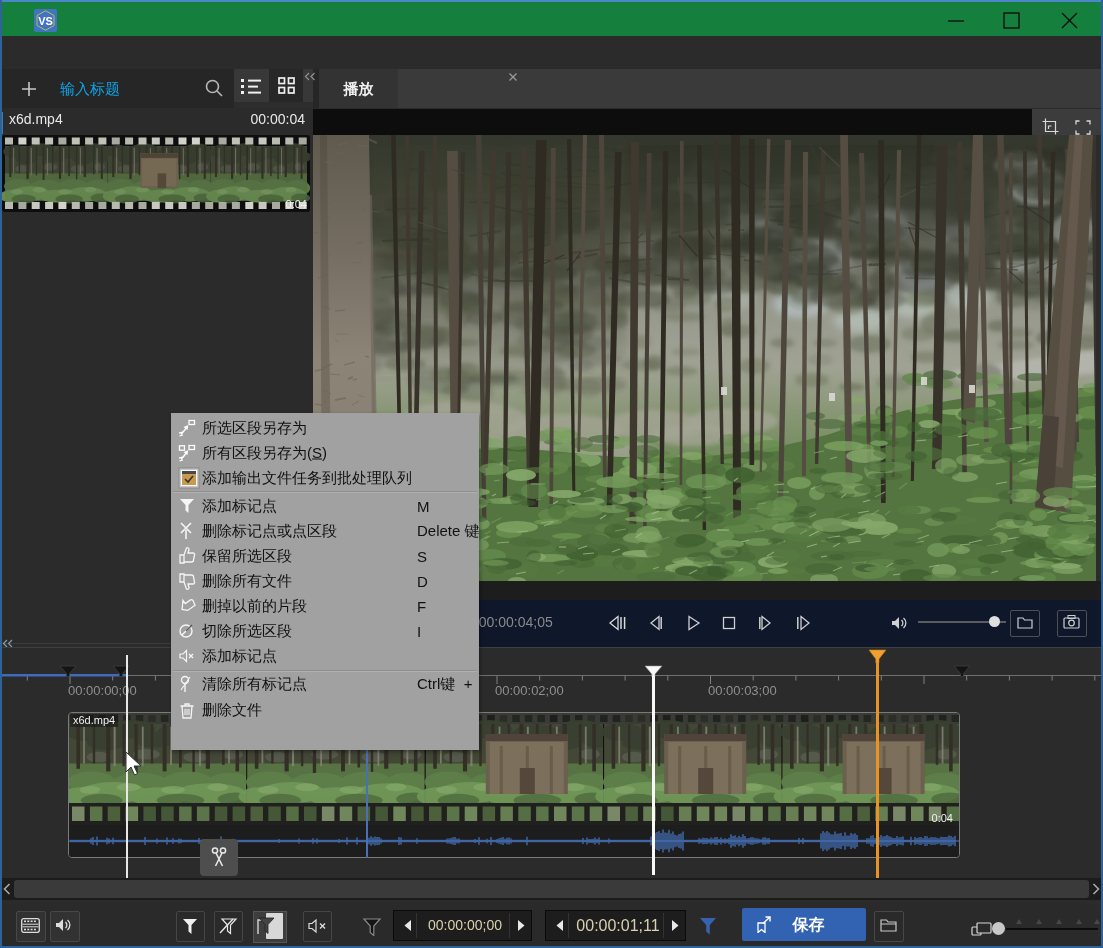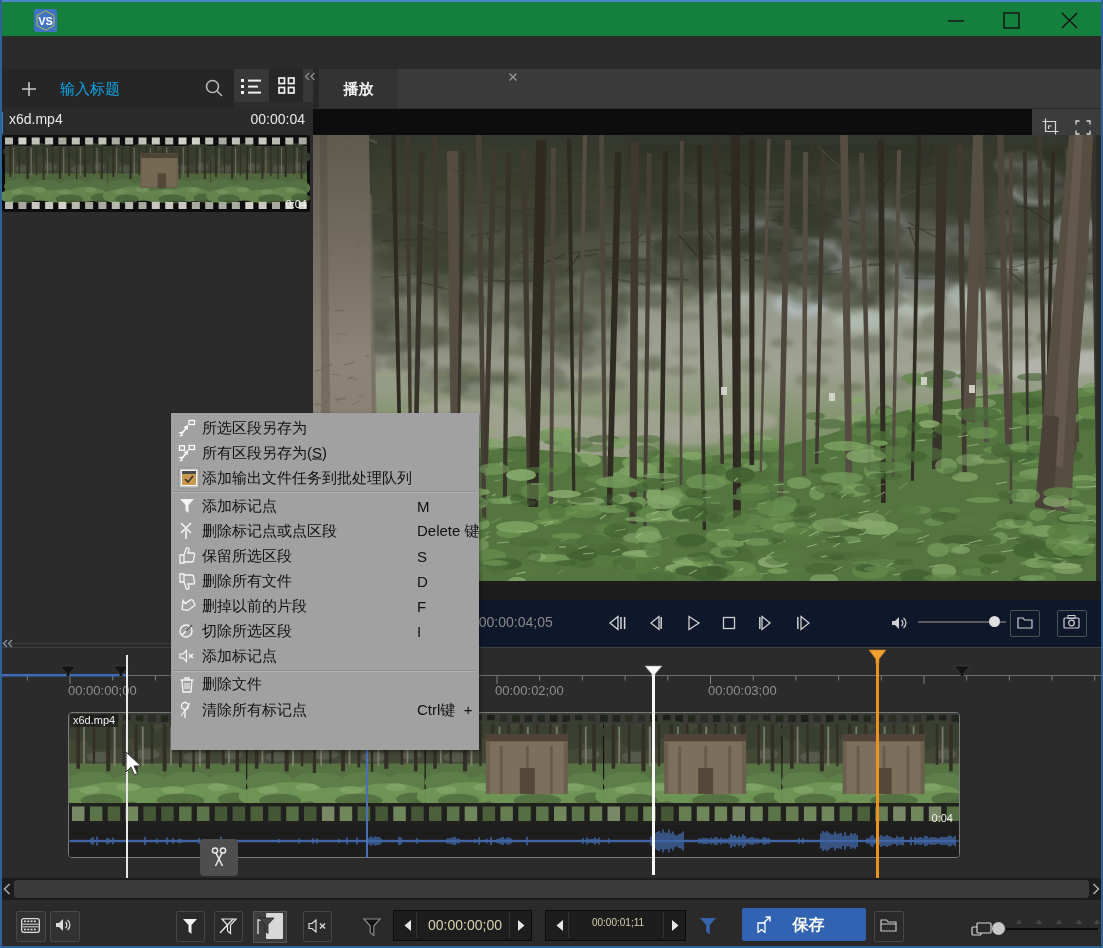--- a/index.html
+++ b/index.html
@@ -2021,21 +2021,21 @@
     <div class="abs" style="left:509px;top:8px;width:1px;height:25px;background:#333;"></div>
     <svg class="abs" style="left:517px;top:14px" width="9" height="13" viewBox="0 0 9 13">
         <path d="M1 1l6.5 5.5L1 12z" fill="#e8e8e8"></path>
       </svg>
 
     <div class="abs" style="left:545px;top:5px;width:141px;height:31px;background:#1d1d1d;border:1px solid #0a0a0a;box-sizing:border-box;"></div>
     <svg class="abs" style="left:555px;top:14px" width="9" height="13" viewBox="0 0 9 13">
         <path d="M8 1L1.5 6.5L8 12z" fill="#e8e8e8"></path>
       </svg>
     <div class="abs" style="left:568px;top:8px;width:1px;height:25px;background:#333;"></div>
-    <div class="abs" style="left:572px;top:12px;width:92px;text-align:center;font-size:10px;color:#d8d0ae;">00:00:01;11</div>
+    <div class="abs" style="left:572px;top:12px;width:92px;text-align:center;font-size:16px;color:#d8d0ae;">00:00:01;11</div>
     <div class="abs" style="left:663px;top:8px;width:1px;height:25px;background:#333;"></div>
     <svg class="abs" style="left:671px;top:14px" width="9" height="13" viewBox="0 0 9 13">
         <path d="M1 1l6.5 5.5L1 12z" fill="#e8e8e8"></path>
       </svg>
 
     <svg class="abs" style="left:698px;top:12px" width="20" height="18" viewBox="0 0 20 18">
       <path d="M2 1h16l-6.2 7v9.5l-3.6-3V8z" fill="#3a6cc8" opacity="0.85"></path>
     </svg>
 
     <div class="abs" style="left:742px;top:3px;width:124px;height:33px;background:#3263b2;border-radius:2px;"></div>
@@ -2152,29 +2152,29 @@
     <div class="mi">
         <svg width="18" height="18" viewBox="0 0 18 18">
           <path d="M2 7h3l3.5-3.5v11L5 11H2z" fill="none" stroke="#f5f5f5" stroke-width="1.2"></path>
           <path d="M11 7l4 4M15 7l-4 4" stroke="#f5f5f5" stroke-width="1.3"></path>
         </svg>
         <span class="txt">添加标记点</span>
       </div>
     <div class="msep"></div>
     <div class="mi">
         <svg width="18" height="18" viewBox="0 0 18 18">
-          <path d="M4 5h10l-1 12H5zM2.5 5h13M7 5V3h4v2" fill="none" stroke="#f5f5f5" stroke-width="1.3"></path>
-          <path d="M7 8v6M9 8v6M11 8v6" stroke="#f5f5f5" stroke-width="1"></path>
-        </svg>
-        <span class="txt">删除文件</span>
-      </div>
-    <div class="mi">
-        <svg width="18" height="18" viewBox="0 0 18 18">
           <circle cx="7" cy="5" r="3.5" fill="none" stroke="#f5f5f5" stroke-width="1.4"></circle>
           <path d="M7 8.5V17" stroke="#f5f5f5" stroke-width="1.4"></path>
           <path d="M12 2l-9 13" stroke="#f5f5f5" stroke-width="1.1"></path>
         </svg>
         <span class="txt">清除所有标记点</span>
         <span class="sc">Ctrl键&nbsp;&nbsp;+</span>
       </div>
+    <div class="mi">
+        <svg width="18" height="18" viewBox="0 0 18 18">
+          <path d="M4 5h10l-1 12H5zM2.5 5h13M7 5V3h4v2" fill="none" stroke="#f5f5f5" stroke-width="1.3"></path>
+          <path d="M7 8v6M9 8v6M11 8v6" stroke="#f5f5f5" stroke-width="1"></path>
+        </svg>
+        <span class="txt">删除文件</span>
+      </div>
   </div>
   <div class="borders"></div>
 </div>
 
 </body></html>

